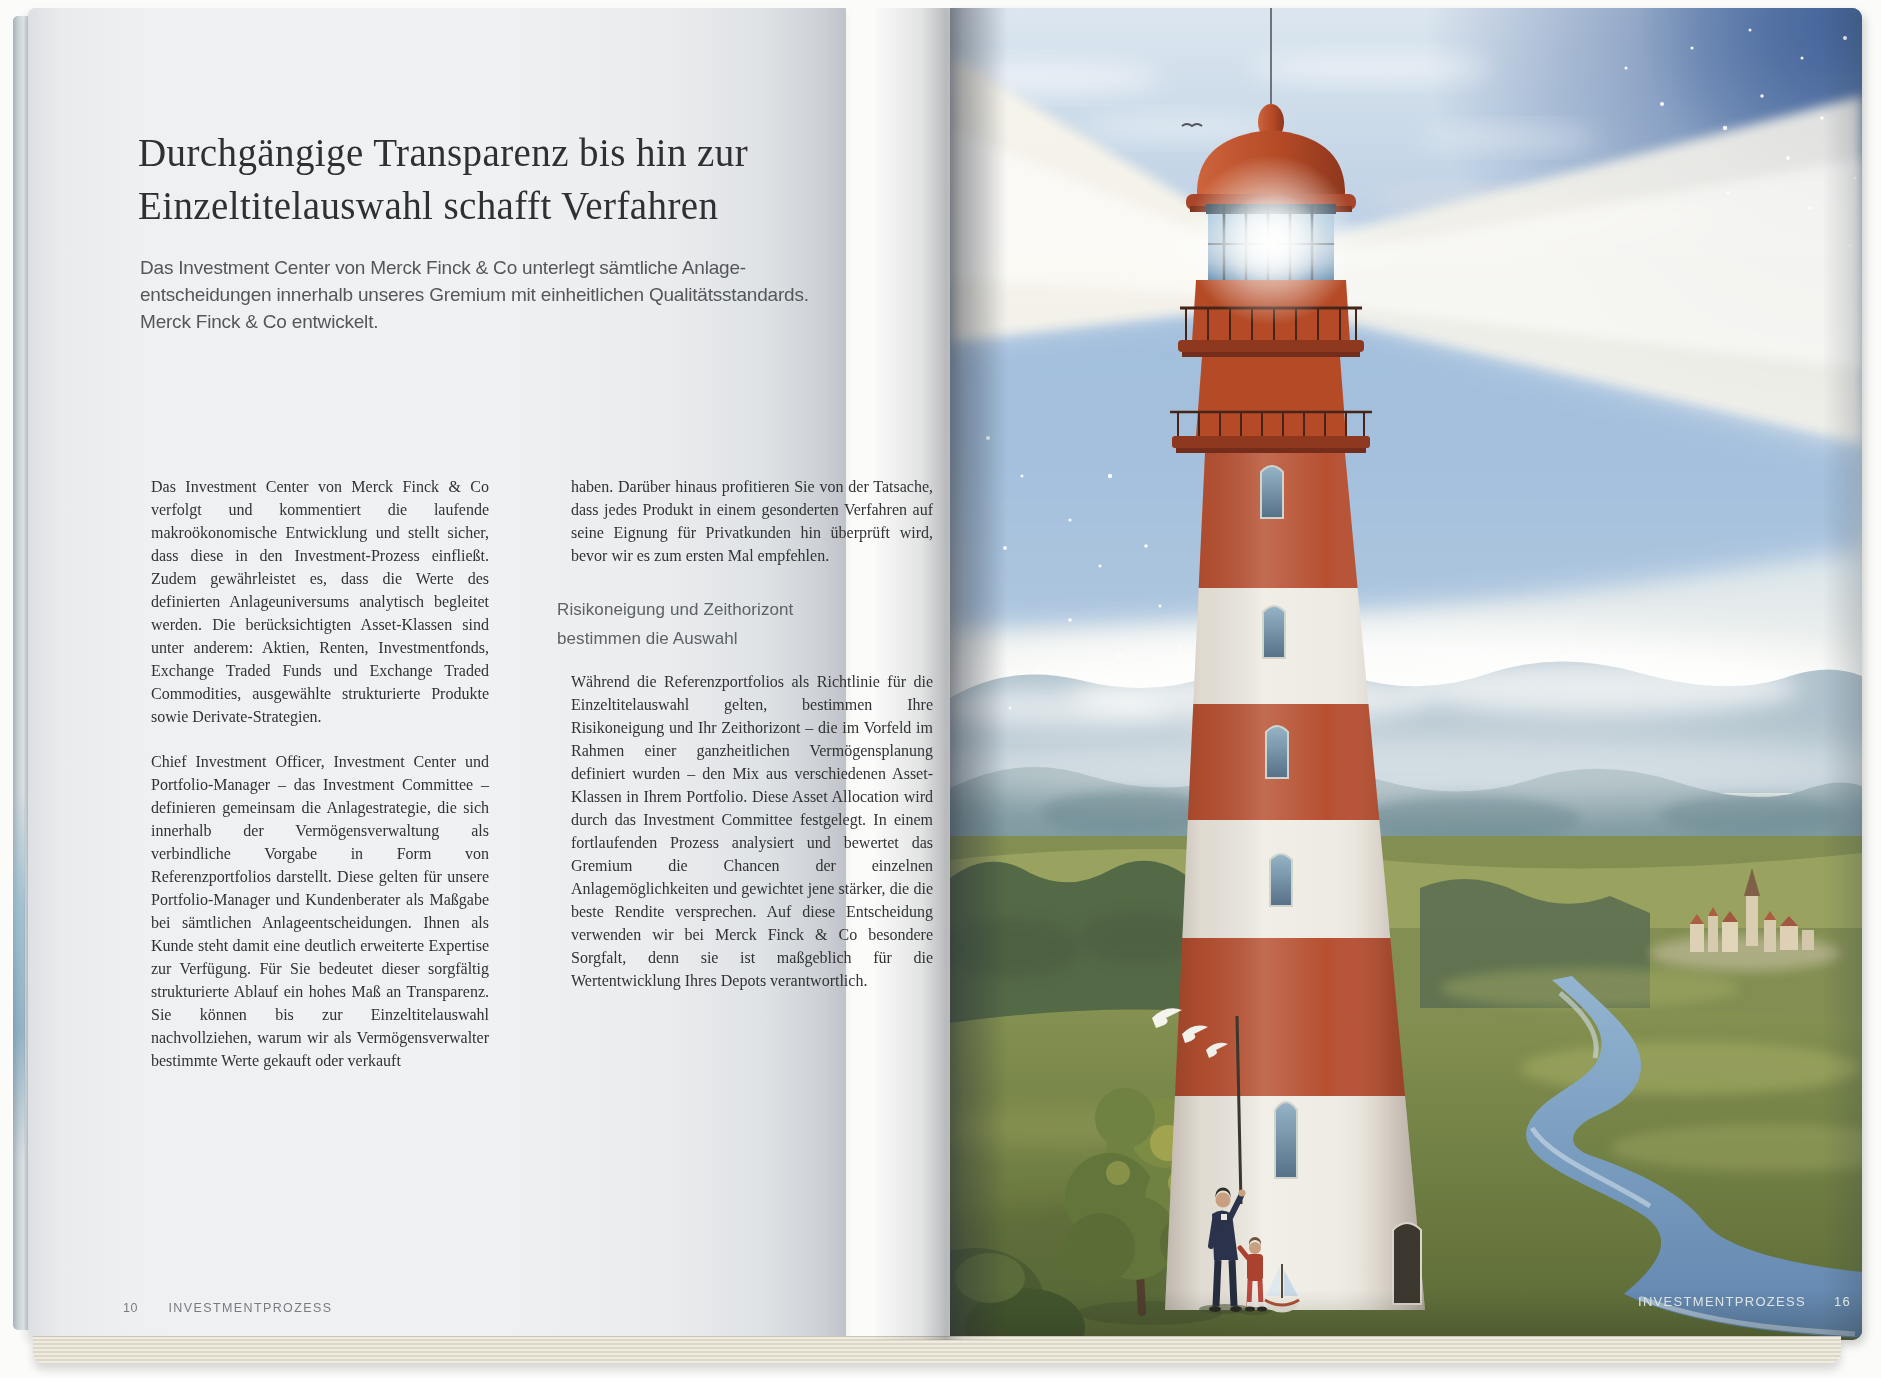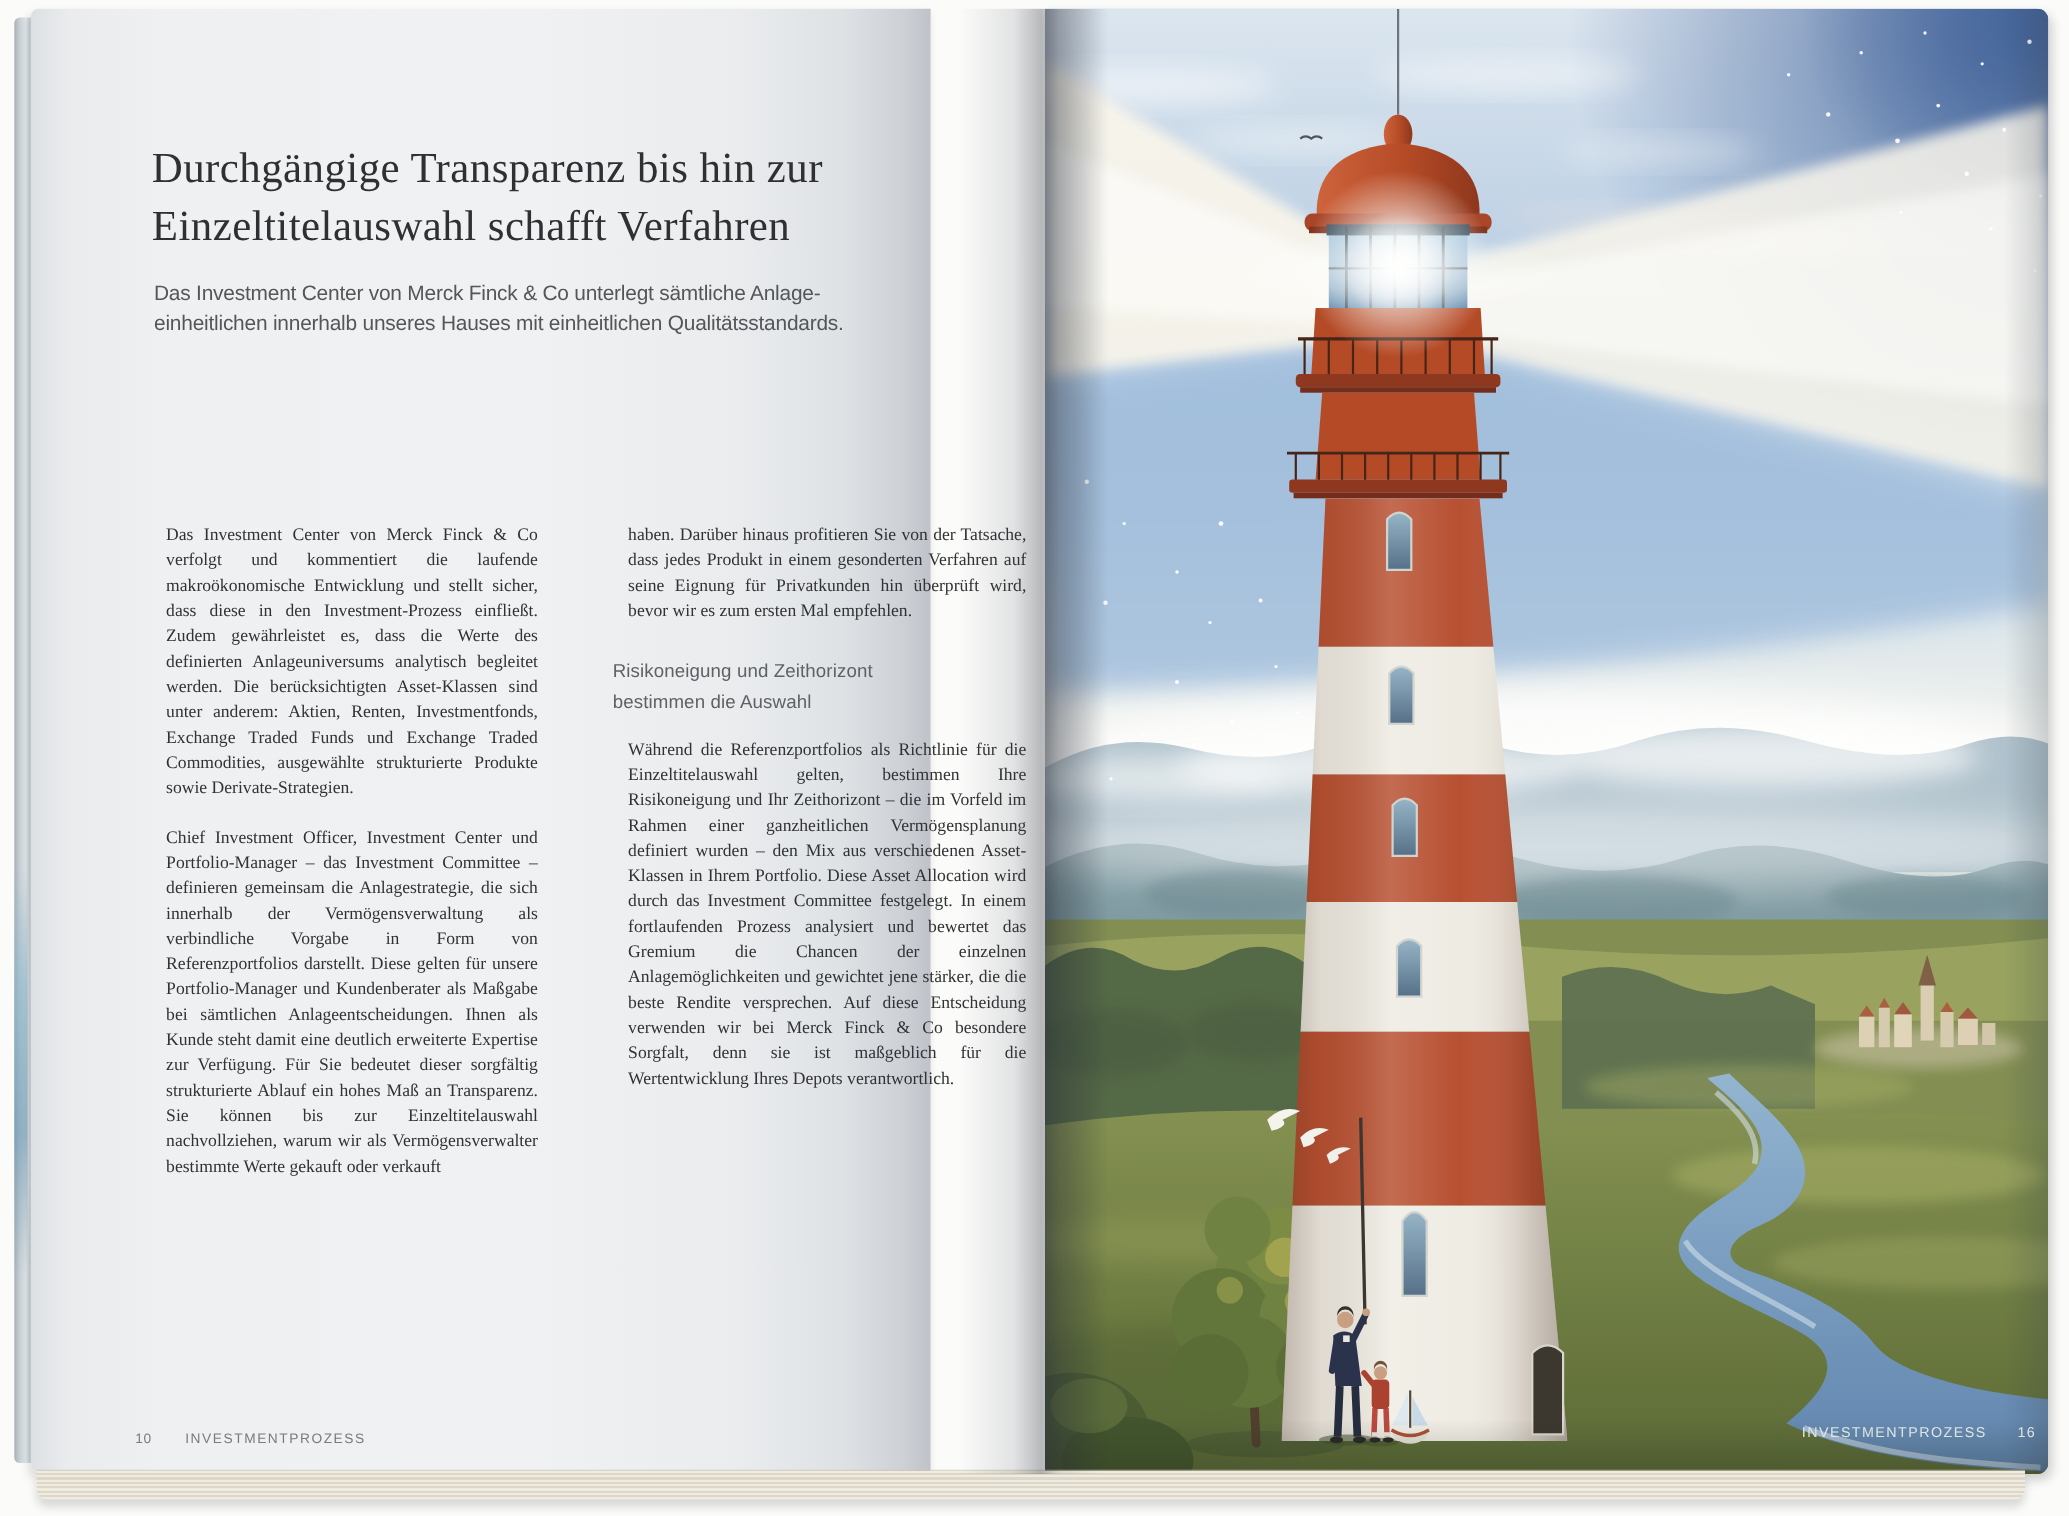--- a/index.html
+++ b/index.html
@@ -57,21 +57,22 @@
   <div class="edge-left-accent"></div>
 
   <div class="left-page">
     <h1 class="title">
       <span>Durchgängige Transparenz bis hin zur</span>
       <span>Einzeltitelauswahl schafft Verfahren</span>
     </h1>
 
     <div class="intro">
       <div>Das Investment Center von Merck Finck &amp; Co unterlegt sämtliche Anlage-</div>
-      <div>einheitlichen innerhalb unseres Hauses mit einheitlichen Qualitätsstandards.</div>
+      <div>entscheidungen innerhalb unseres Gremium mit einheitlichen Qualitätsstandards.</div>
+      <div>Merck Finck &amp; Co entwickelt.</div>
     </div>
 
     <div class="col col1">
       <p>Das Investment Center von Merck Finck &amp; Co verfolgt und kommentiert die laufende makroökonomische Entwicklung und stellt sicher, dass diese in den Investment-Prozess einfließt. Zudem gewährleistet es, dass die Werte des definierten Anlageuniversums analytisch begleitet werden. Die berücksichtigten Asset-Klassen sind unter anderem: Aktien, Renten, Investmentfonds, Exchange Traded Funds und Exchange Traded Commodities, ausgewählte strukturierte Produkte sowie Derivate-Strategien.</p>
       <p>Chief Investment Officer, Investment Center und Portfolio-Manager – das Investment Committee – definieren gemeinsam die Anlagestrategie, die sich innerhalb der Vermögensverwaltung als verbindliche Vorgabe in Form von Referenzportfolios darstellt. Diese gelten für unsere Portfolio-Manager und Kundenberater als Maßgabe bei sämtlichen Anlageentscheidungen. Ihnen als Kunde steht damit eine deutlich erweiterte Expertise zur Verfügung. Für Sie bedeutet dieser sorgfältig strukturierte Ablauf ein hohes Maß an Transparenz. Sie können bis zur Einzeltitelauswahl nachvollziehen, warum wir als Vermögensverwalter bestimmte Werte gekauft oder verkauft</p>
     </div>
 
     <div class="col col2">
       <p>haben. Darüber hinaus profitieren Sie von der Tatsache, dass jedes Produkt in einem gesonderten Verfahren auf seine Eignung für Privatkunden hin überprüft wird, bevor wir es zum ersten Mal empfehlen.</p>
       <h2 class="subhead">

